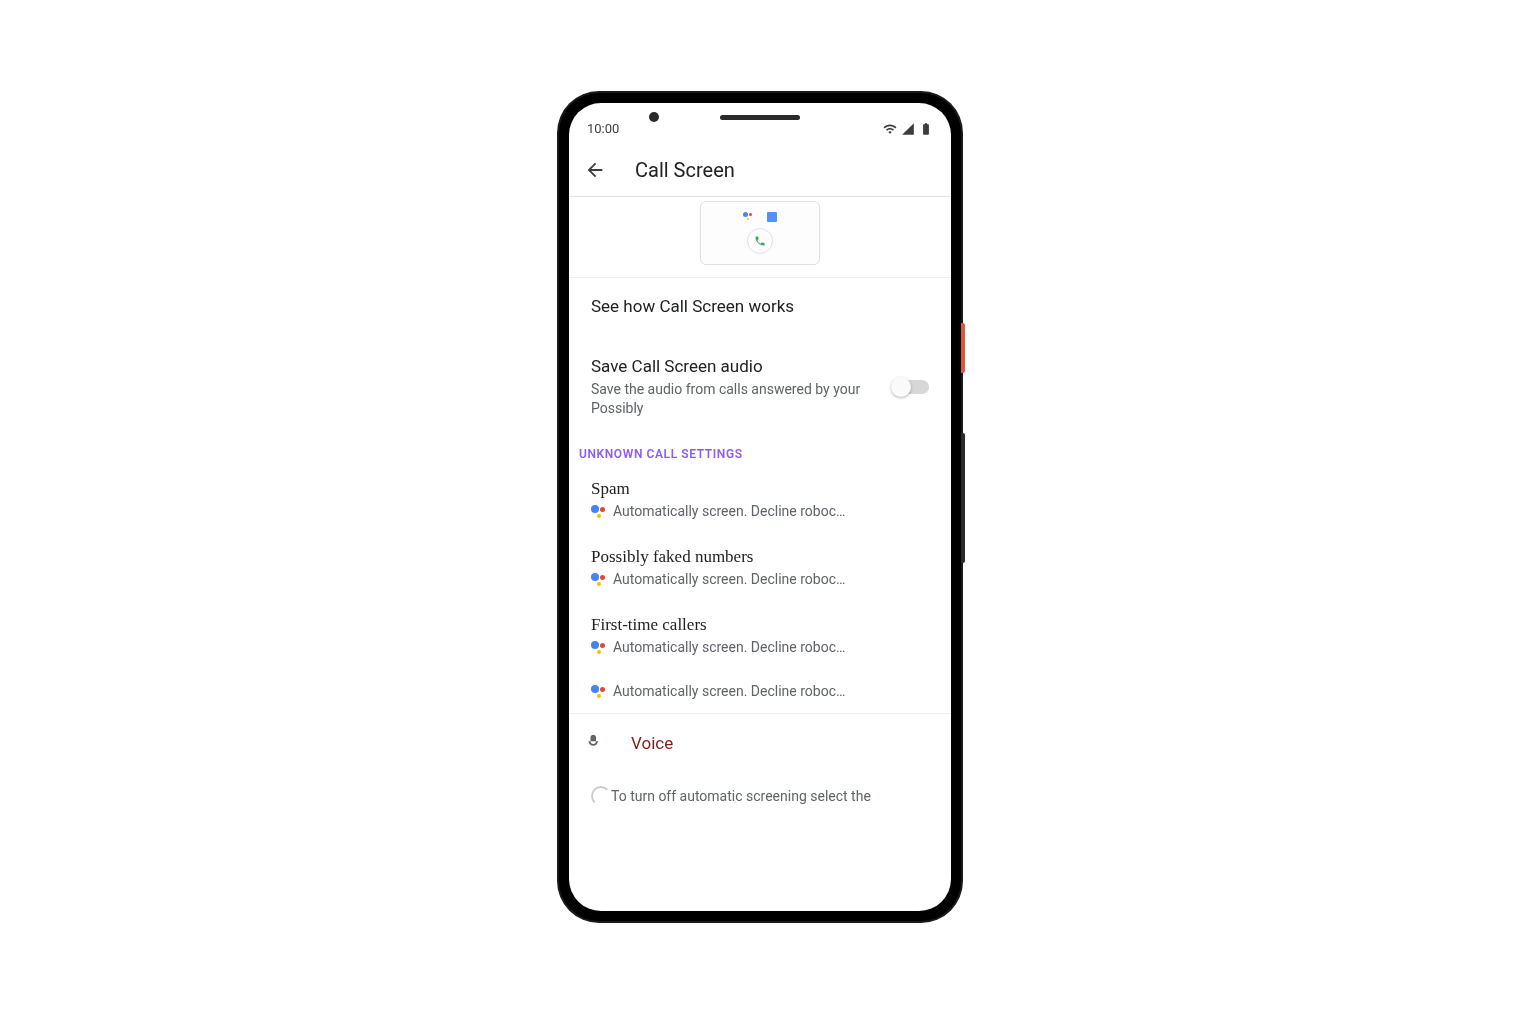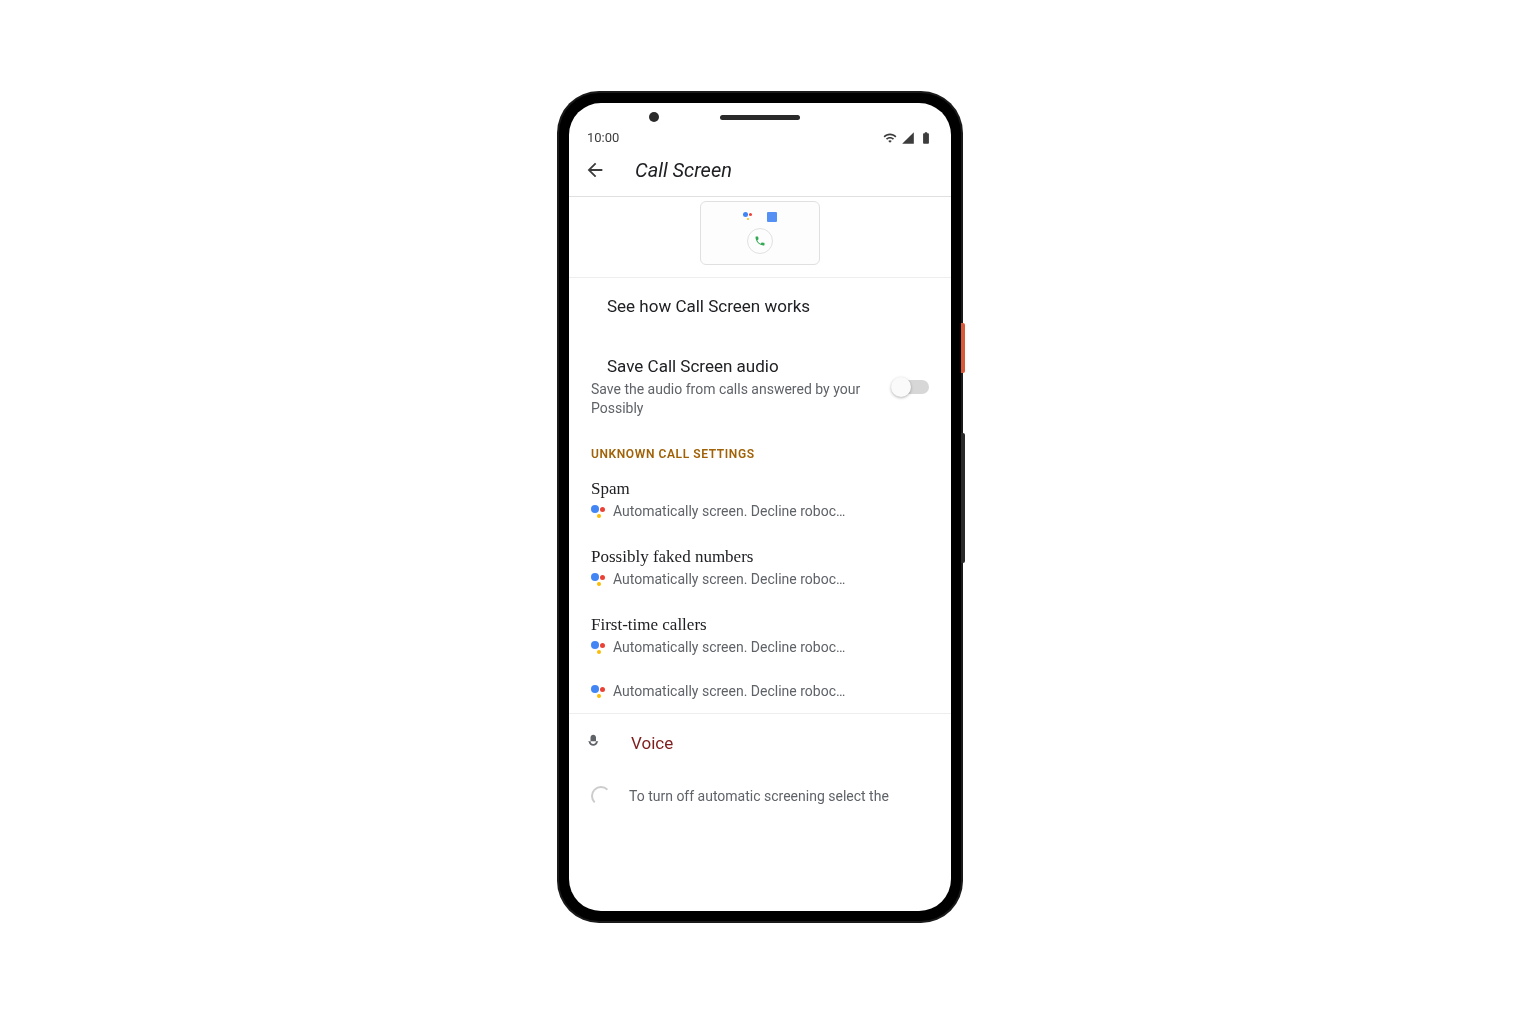--- a/index.html
+++ b/index.html
@@ -3,57 +3,57 @@
   <meta charset="utf-8">
   <style>
     * { margin: 0; padding: 0; box-sizing: border-box; font-family: -apple-system, BlinkMacSystemFont, 'Segoe UI', Roboto, sans-serif; }
     body { width: 1520px; height: 1013px; background: #ffffff; display: flex; align-items: center; justify-content: center; }
     .phone { width: 402px; height: 828px; background: #000; border-radius: 40px; padding: 10px; position: relative; box-shadow: 0 0 0 2px #1a1a1a; }
     .side-button-right { position: absolute; right: -4px; top: 230px; width: 4px; height: 50px; background: #d95a3a; border-radius: 0 2px 2px 0; }
     .side-button-right2 { position: absolute; right: -4px; top: 340px; width: 4px; height: 130px; background: #2a2a2a; border-radius: 0 2px 2px 0; }
     .notch-speaker { position: absolute; top: 22px; left: 50%; transform: translateX(-50%); width: 80px; height: 5px; background: #2a2a2a; border-radius: 4px; z-index: 10; }
     .notch-camera { position: absolute; top: 19px; left: 90px; width: 10px; height: 10px; background: #2a2a2a; border-radius: 50%; z-index: 10; }
     .screen { width: 100%; height: 100%; background: #fff; border-radius: 32px; overflow: hidden; position: relative; }
-    .status-bar { height: 32px; display: flex; align-items: flex-end; justify-content: space-between; padding: 0 18px; font-size: 13px; color: #3c3c3c; margin-top: 10px; }
+    .status-bar { height: 32px; display: flex; align-items: center; justify-content: space-between; padding: 0 18px; font-size: 13px; color: #3c3c3c; margin-top: 10px; }
     .status-right { display: flex; gap: 4px; align-items: center; }
     .status-right svg { width: 14px; height: 14px; }
-    .app-bar { height: 52px; display: flex; align-items: center; padding: 0 14px; gap: 28px; border-bottom: 1px solid #e0e0e0; font-style: italic; }
+    .app-bar { height: 52px; display: flex; align-items: center; padding: 0 14px; gap: 28px; border-bottom: 1px solid #e0e0e0; }
     .back-icon { width: 24px; height: 24px; display: flex; align-items: center; justify-content: center; cursor: pointer; }
     .app-title { font-size: 20px; color: #202124; font-weight: 400; }
     .content { overflow: hidden; height: calc(100% - 94px); }
     .preview-card { margin: 0 auto; display: flex; justify-content: center; padding: 4px 0 12px 0; border-bottom: 1px solid #eee; }
     .preview-inner { width: 120px; height: 64px; border: 1px solid #e0e0e0; border-radius: 6px; background: #fdfdfd; display: flex; flex-direction: column; align-items: center; justify-content: center; gap: 6px; }
     .preview-icons { display: flex; gap: 14px; }
     .assistant-icon-sm { width: 10px; height: 10px; }
     .chat-icon-sm { width: 10px; height: 10px; background: #4285f4; opacity: 0.9; border-radius: 1px; }
     .call-circle { width: 26px; height: 26px; border: 1px solid #e0e0e0; border-radius: 50%; display: flex; align-items: center; justify-content: center; }
     .assistant-dot { display: inline-block; width: 4px; height: 4px; border-radius: 50%; }
     .d-blue { background: #4285f4; }
     .d-red { background: #ea4335; }
     .d-yellow { background: #fbbc04; }
     .list-item { padding: 18px 0; cursor: pointer; }
-    .list-title { font-size: 17px; color: #202124; margin-bottom: 4px; font-weight: 400; margin-left: 16px; }
+    .list-title { font-size: 17px; color: #202124; margin-bottom: 4px; font-weight: 400; }
     .list-sub { font-size: 14px; color: #5f6368; line-height: 1.4; }
     .toggle-row { display: flex; align-items: center; justify-content: space-between; gap: 12px; padding: 18px 22px 14px 22px; }
     .toggle-text { flex: 1; }
     .toggle { width: 36px; height: 14px; background: #d7d7d7; border-radius: 10px; position: relative; cursor: pointer; }
     .toggle-thumb { position: absolute; width: 20px; height: 20px; background: #fafafa; border-radius: 50%; top: -3px; left: -2px; box-shadow: 0 1px 3px rgba(0,0,0,0.3); }
-    .section-header { padding: 14px 22px 4px 22px; font-size: 12px; font-weight: 600; color: #a16207; letter-spacing: 0.6px; }
+    .section-header { padding: 14px 22px 4px 10px; font-size: 12px; font-weight: 600; color: #8b5cf6; letter-spacing: 0.6px; }
     .setting-item { padding: 14px 22px; cursor: pointer; }
     .setting-title { font-size: 17px; color: #202124; margin-bottom: 4px; font-family: Liberation Serif, serif; }
     .setting-sub { display: flex; align-items: flex-end; gap: 6px; }
     .setting-sub-text { font-size: 14px; color: #5f6368; white-space: nowrap; overflow: hidden; text-overflow: ellipsis; flex: 1; }
     .assistant-badge { display: inline-flex; gap: 0px; flex-shrink: 0; position: relative; width: 16px; height: 14px; }
     .assistant-badge .d1 { position: absolute; width: 8px; height: 8px; background: #4285f4; border-radius: 50%; top: 0; left: 0; }
     .assistant-badge .d2 { position: absolute; width: 5px; height: 5px; background: #ea4335; border-radius: 50%; top: 2px; left: 9px; }
     .assistant-badge .d3 { position: absolute; width: 4px; height: 4px; background: #fbbc04; border-radius: 50%; top: 9px; left: 6px; }
     .voice-row { display: flex; align-items: center; gap: 24px; padding: 18px 16px; border-top: 1px solid #eee; cursor: pointer; }
     .voice-icon { width: 22px; height: 22px; color: #5f6368; }
     .voice-text { font-size: 17px; color: #7f1d1d; }
-    .footer-note { padding: 14px 22px 0 22px; font-size: 14px; color: #5f6368; display: flex; align-items: center; gap: 18px; }
+    .footer-note { padding: 14px 22px 0 22px; font-size: 14px; color: #5f6368; display: flex; align-items: center; }
     .footer-spinner { width: 20px; height: 20px; border: 2px solid #ccc; border-bottom-color: transparent; border-right-color: transparent; border-radius: 50%; flex-shrink: 0; }
   </style>
 </head>
 <body>
 
 <div class="phone">
   <div class="notch-speaker"></div>
   <div class="notch-camera"></div>
   <div class="side-button-right"></div>
   <div class="side-button-right2"></div>

